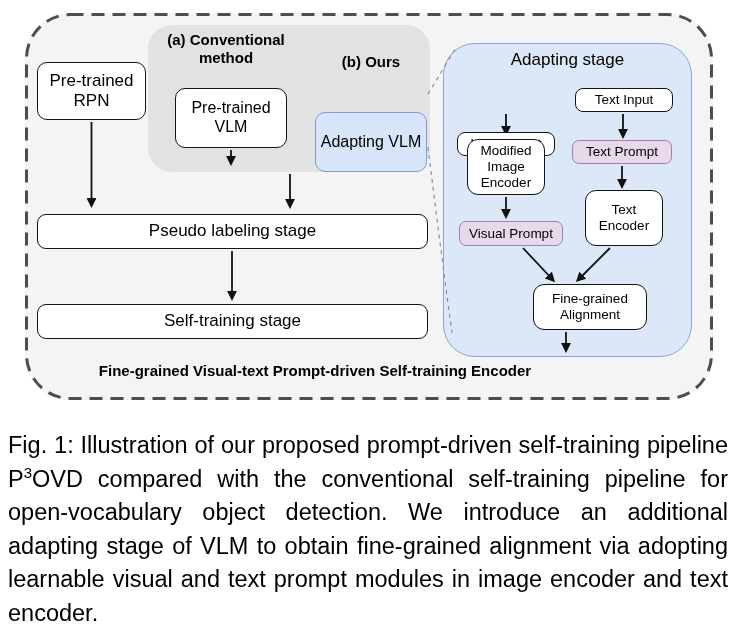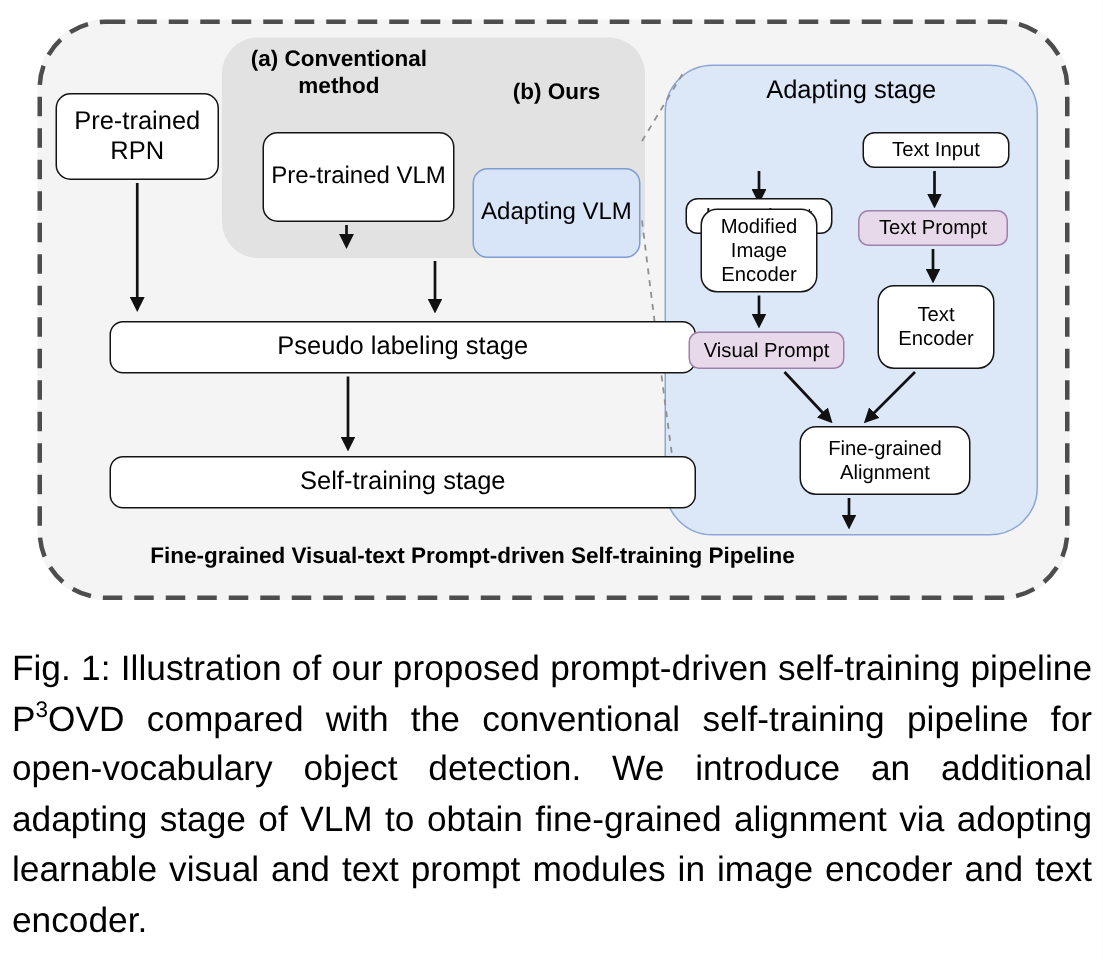--- a/index.html
+++ b/index.html
@@ -12,21 +12,21 @@
   .panel{left:443px;top:43px;width:249px;height:314px;background:#dce7f8;
          border:1.5px solid #8ba6d6;border-radius:32px;}
   .panel-title{left:443px;top:50px;width:249px;text-align:center;font-size:17px;}
   
   .node{display:flex;align-items:center;justify-content:center;text-align:center;
         background:#fff;border:1.8px solid #141414;border-radius:10px;
         line-height:1.18;font-size:16px;padding:1px 2px;}
   .node.small{font-size:13.5px;border-radius:8px;border-width:1.6px;}
   .node.blue{background:#d8e4f7;border:1.6px solid #7e9cd0;}
   .node.pink{background:#e8d9ea;border:1.6px solid #9d81a8;border-radius:7px;}
-  .node.stage{font-size:17px;border-radius:9px;margin-left:36px;}
+  .node.stage{font-size:17px;border-radius:9px;}
   .grp-label{font-weight:bold;font-size:15px;text-align:center;line-height:1.22;}
   .pipeline-label{font-weight:bold;font-size:15px;text-align:center;}
   svg.overlay{position:absolute;left:0;top:0;pointer-events:none;}
   
   .caption{left:8px;top:429px;width:720px;font-family:Liberation Sans, sans-serif;
            font-size:23.5px;line-height:33.5px;text-align:justify;color:#000;}
   .caption sup{font-size:15px;line-height:0;}
 </style>
 </head>
 <body>
@@ -58,24 +58,24 @@
   </g>
   <g stroke="#909090" stroke-width="1.2" fill="none" stroke-dasharray="4 4">
     <path d="M428 94 L457 46"></path>
     <path d="M428 147 Q440 245 452 333"></path>
   </g>
 </svg>
 
 <div class="abs grp-label" style="left:153px;top:31px;width:146px;">(a) Conventional method</div>
 <div class="abs grp-label" style="left:326px;top:53px;width:90px;">(b) Ours</div>
 <div class="abs panel-title">Adapting stage</div>
-<div class="abs pipeline-label" style="left:40px;top:362px;width:550px;">Fine-grained Visual-text Prompt-driven Self-training Pipeline</div>
+<div class="abs pipeline-label" style="left:40px;top:362px;width:550px;">Fine-grained Visual-text Prompt-driven Self-training Encoder</div>
 
 <div class="abs node" style="left:37px;top:62px;width:109px;height:58px;font-size:17px;">Pre-trained RPN</div>
-<div class="abs node" style="left:175px;top:88px;width:128px;height:60px;">Pre-trained VLM</div>
+<div class="abs node" style="left:175px;top:88px;width:112px;height:60px;">Pre-trained VLM</div>
 <div class="abs node blue" style="left:315px;top:88px;width:112px;height:60px;margin-top:24px;">Adapting VLM</div>
 <div class="abs node stage" style="left:37px;top:214px;width:391px;height:35px;">Pseudo labeling stage</div>
 <div class="abs node stage" style="left:37px;top:304px;width:391px;height:35px;">Self-training stage</div>
 
 <div class="abs node small" style="left:457px;top:88px;width:98px;height:24px;margin-top:44px;">Image Input</div>
 <div class="abs node small" style="left:575px;top:88px;width:98px;height:24px;">Text Input</div>
 <div class="abs node small" style="left:467px;top:139px;width:78px;height:56px;border-radius:11px;">Modified Image Encoder</div>
 <div class="abs node small pink" style="left:572px;top:140px;width:100px;height:24px;">Text Prompt</div>
 <div class="abs node small" style="left:585px;top:190px;width:78px;height:56px;border-radius:11px;">Text Encoder</div>
 <div class="abs node small pink" style="left:459px;top:221px;width:104px;height:25px;">Visual Prompt</div>

